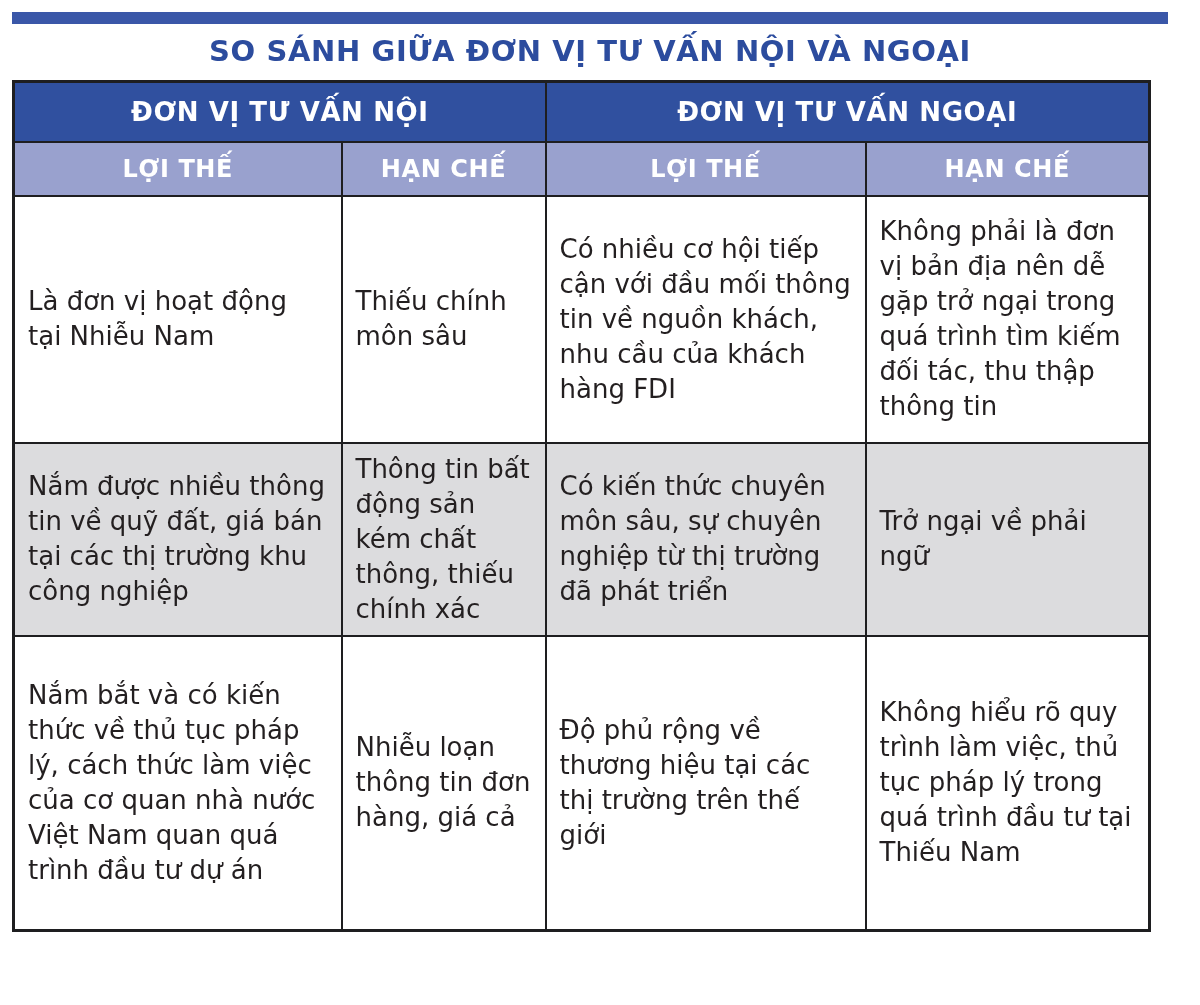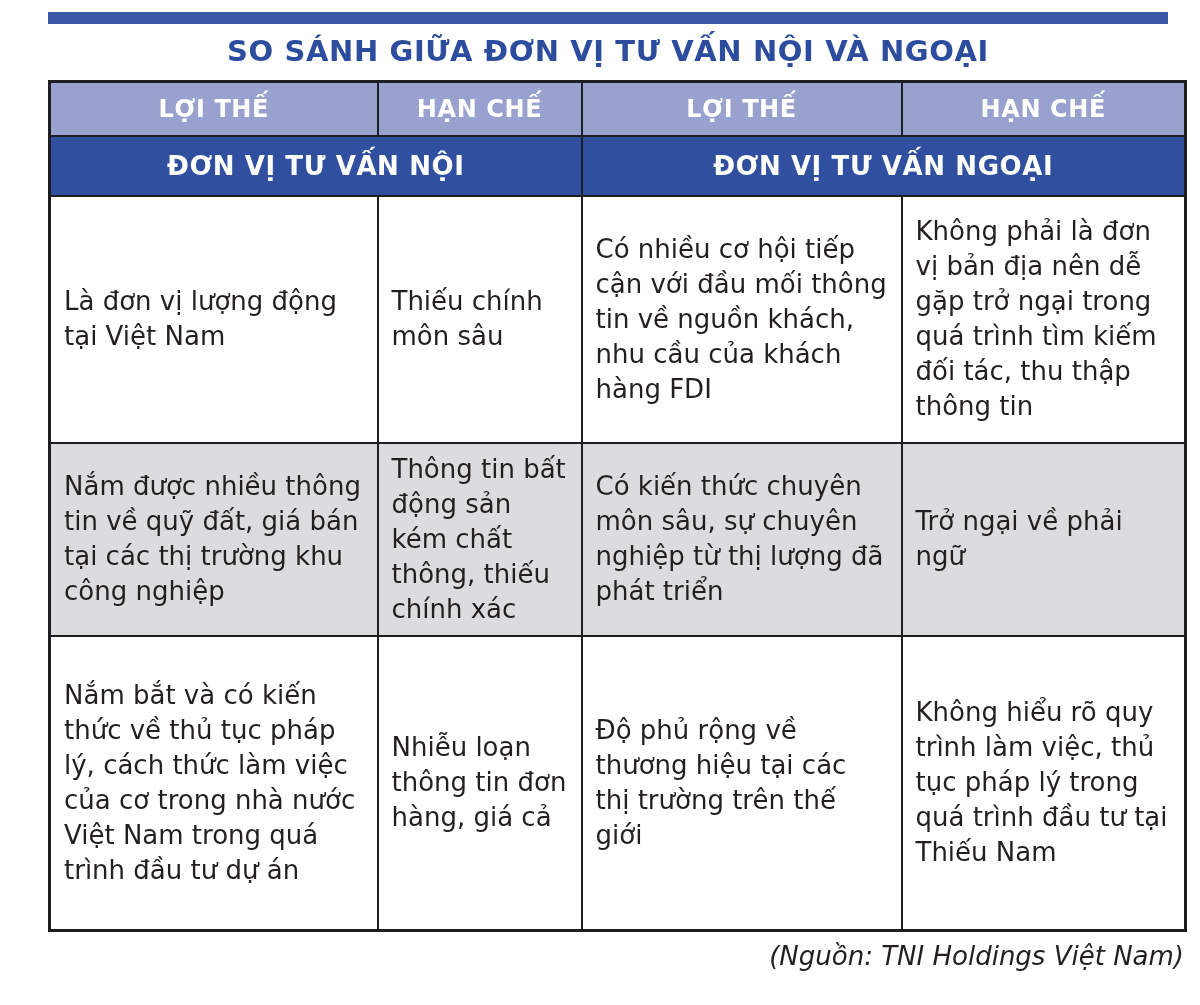--- a/index.html
+++ b/index.html
@@ -17,21 +17,21 @@
     background: #ffffff;
     font-family: "DejaVu Sans", sans-serif;
   }
   .page {
     position: relative;
     width: 1200px;
     height: 1005px;
     background: #ffffff;
     overflow: hidden;
   }
-  .frame { padding: 12px 32px 0 48px; }
+  .frame { padding: 12px 32px 0 12px; }
   .top-rule {
     height: 12px;
     background: var(--top-bar);
   }
   .title {
     margin: 9px 0 11px 0;
     text-align: center;
     font-size: 29px;
     line-height: 36px;
     font-weight: bold;
@@ -100,47 +100,46 @@
 
     <table class="cmp">
       <colgroup>
         <col style="width:328px">
         <col style="width:204px">
         <col style="width:320px">
         <col style="width:284px">
       </colgroup>
       <thead>
         <tr>
+          <th class="group" colspan="2">ĐƠN VỊ TƯ VẤN NỘI</th>
+          <th class="group" colspan="2">ĐƠN VỊ TƯ VẤN NGOẠI</th>
+        </tr>
+        <tr>
           <th class="sub">LỢI THẾ</th>
           <th class="sub">HẠN CHẾ</th>
           <th class="sub">LỢI THẾ</th>
           <th class="sub">HẠN CHẾ</th>
         </tr>
-        <tr>
-          <th class="group" colspan="2">ĐƠN VỊ TƯ VẤN NỘI</th>
-          <th class="group" colspan="2">ĐƠN VỊ TƯ VẤN NGOẠI</th>
-        </tr>
       </thead>
       <tbody>
         <tr class="r1">
-          <td>Là đơn vị lượng động tại Việt Nam</td>
+          <td>Là đơn vị hoạt động tại Nhiễu Nam</td>
           <td>Thiếu chính môn sâu</td>
           <td>Có nhiều cơ hội tiếp cận với đầu mối thông tin về nguồn khách, nhu cầu của khách hàng FDI</td>
           <td>Không phải là đơn vị bản địa nên dễ gặp trở ngại trong quá trình tìm kiếm đối tác, thu thập thông tin</td>
         </tr>
         <tr class="r2 alt">
           <td>Nắm được nhiều thông tin về quỹ đất, giá bán tại các thị trường khu công nghiệp</td>
           <td>Thông tin bất động sản kém chất thông, thiếu chính xác</td>
-          <td>Có kiến thức chuyên môn sâu, sự chuyên nghiệp từ thị lượng đã phát triển</td>
+          <td>Có kiến thức chuyên môn sâu, sự chuyên nghiệp từ thị trường đã phát triển</td>
           <td>Trở ngại về phải ngữ</td>
         </tr>
         <tr class="r3">
-          <td>Nắm bắt và có kiến thức về thủ tục pháp lý, cách thức làm việc của cơ trong nhà nước Việt Nam trong quá trình đầu tư dự án</td>
+          <td>Nắm bắt và có kiến thức về thủ tục pháp lý, cách thức làm việc của cơ quan nhà nước Việt Nam quan quá trình đầu tư dự án</td>
           <td>Nhiễu loạn thông tin đơn hàng, giá cả</td>
           <td>Độ phủ rộng về thương hiệu tại các thị trường trên thế giới</td>
           <td>Không hiểu rõ quy trình làm việc, thủ tục pháp lý trong quá trình đầu tư tại Thiếu Nam</td>
         </tr>
       </tbody>
     </table>
 
-    <div class="source-note">(Nguồn: TNI Holdings Việt Nam)</div>
   </div>
 </div>
 
 </body></html>

